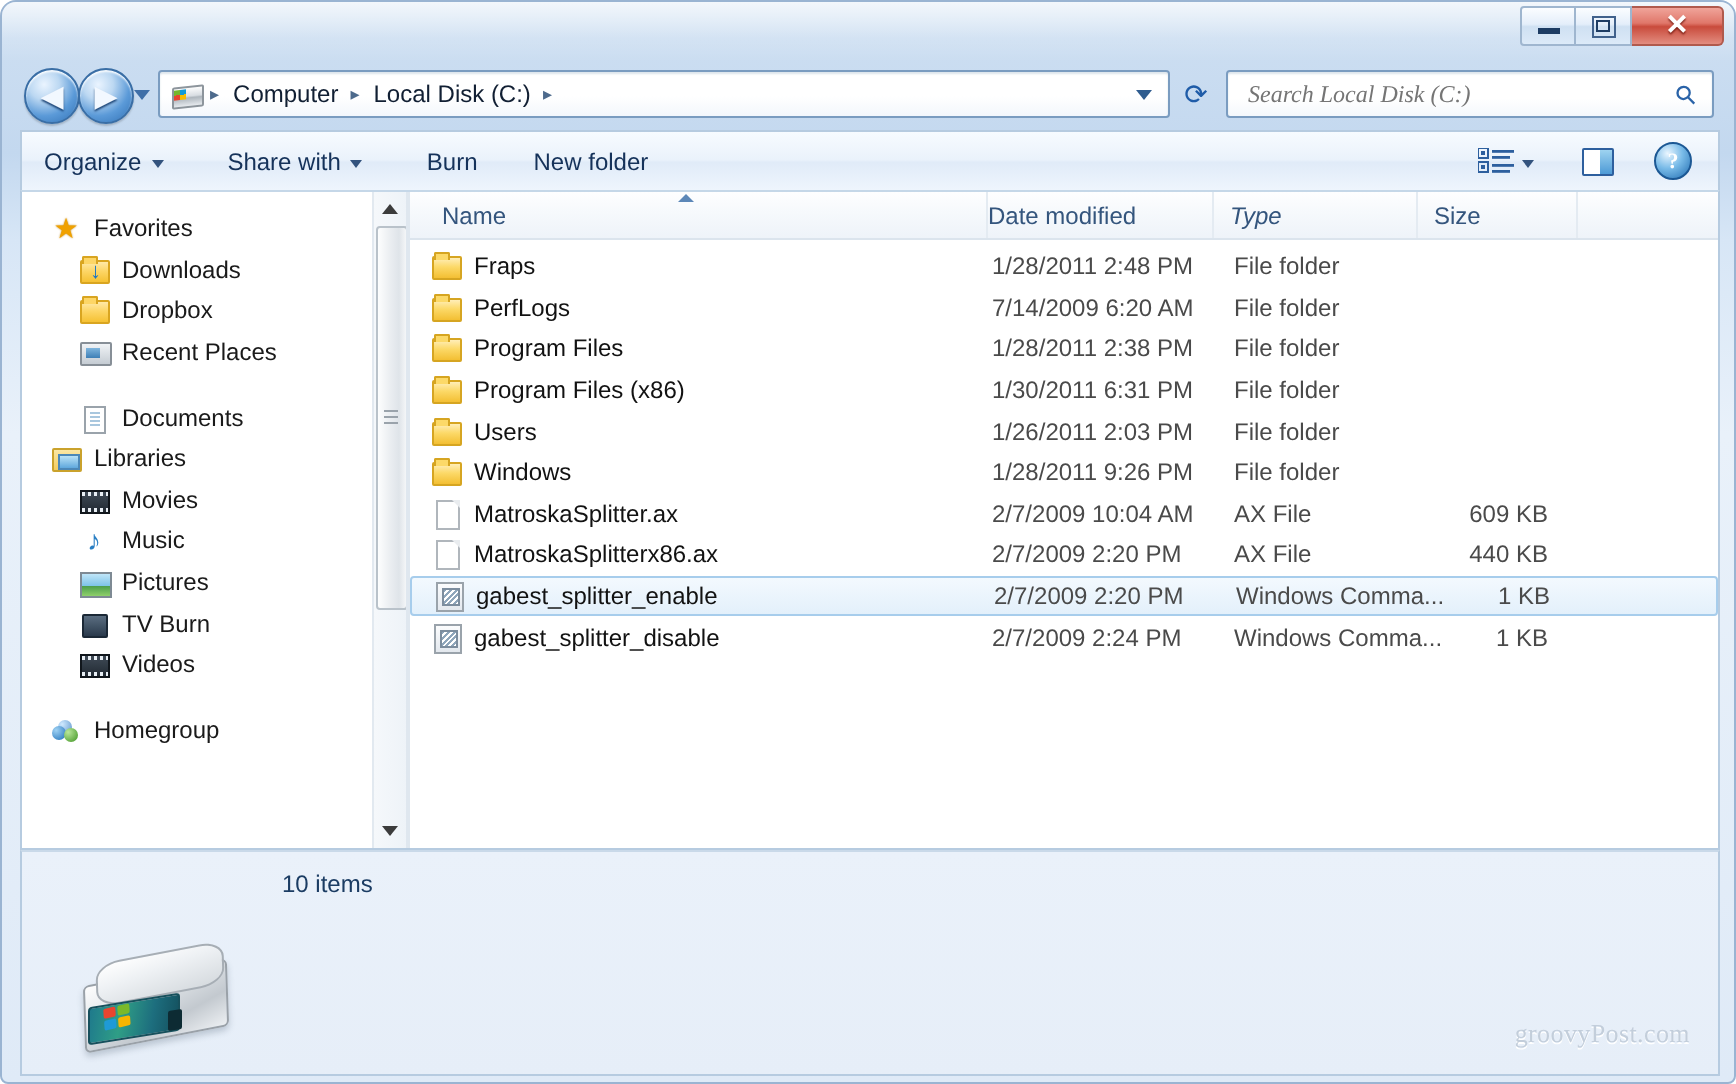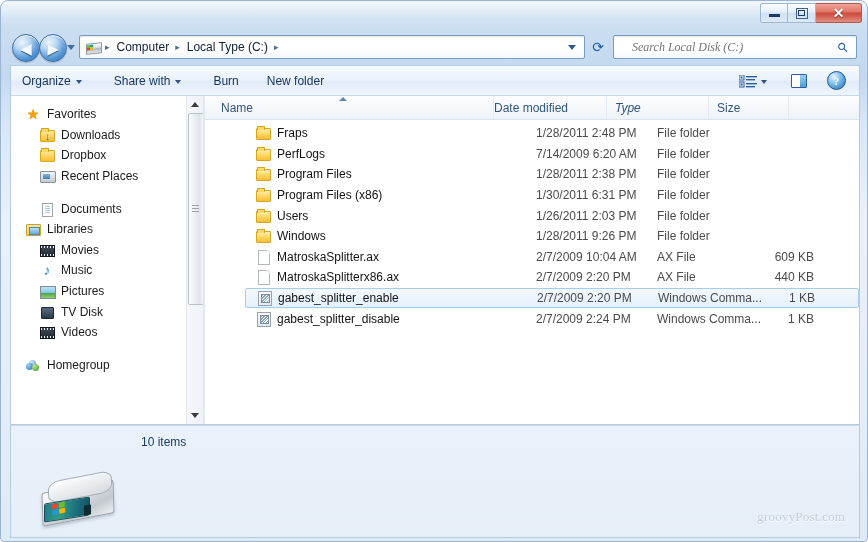--- a/index.html
+++ b/index.html
@@ -131,21 +131,21 @@
     position:absolute; left: 612px; top: 4px; width: 244px; height: 24px;
     box-sizing:border-box;
     background: linear-gradient(180deg,#ffffff 0%, #ffffff 60%, #f4f8fc 100%);
     border: 1px solid #7a9cc0; border-radius: 2px;
     display:flex; align-items:center;
     box-shadow: inset 0 1px 1px rgba(120,150,180,.25);
   }
   #search-input {
     border:0; outline:0; background:transparent;
     font-family:"Liberation Serif", serif; font-style: italic;
-    font-size: 12px; color:#8a8a8a; margin-left:16px; width: 200px;
+    font-size: 12px; color:#8a8a8a; margin-left:8px; width: 200px;
   }
   #search-icon {
     margin-left:auto; margin-right:8px; color:#2a63a8; font-size:13px;
     transform: rotate(-45deg); cursor:default;
   }
   
   #command-bar {
     position:absolute; left:9px; top:64px; width:850px; height:30px;
     box-sizing:border-box;
     background: linear-gradient(180deg,#f7fbff 0%, #eaf2fb 48%, #e0ebf8 52%, #eef5fd 100%);
@@ -315,21 +315,21 @@
   .col {
     position:absolute; top:0; height:23px; display:flex; align-items:center;
     font-size:12px; color:#34557d; padding-left:8px; box-sizing:border-box;
     border-right:1px solid #e4ebf2; cursor:default; white-space:nowrap;
   }
   #sort-indicator {
     position:absolute; left:134px; top:1px;
     width:0;height:0;border-left:4px solid transparent;border-right:4px solid transparent;
     border-bottom:4px solid #5c87b8;
   }
-  #rows { position:absolute; left:0; top:27px; right:0;padding-left:40px; }
+  #rows { position:absolute; left:0; top:27px; right:0; }
   .row {
     position:relative; height:20.6px; display:flex; align-items:center;
     font-size:12px; color:#121212; cursor:default;
     box-sizing:border-box;
   }
   .row.selected {
     background: linear-gradient(180deg,#f3f9fe 0%, #e3f0fb 100%);
     border:1px solid #a7cdec;
     border-radius:2px;
   }
@@ -462,21 +462,21 @@
     <div id="nav-history"></div>
 
     <div id="address-box">
       <div id="breadcrumb-drive-icon">
         <span class="drive-mini"></span>
           <span class="drive-mini-flag"></span>
       </div>
       <span class="crumb-sep">▸</span>
       <span class="crumb">Computer</span>
       <span class="crumb-sep">▸</span>
-      <span class="crumb">Local Type (C:)</span>
+      <span class="crumb">Local Disk (C:)</span>
       <span class="crumb-sep">▸</span>
       <div id="address-dropdown"></div>
     </div>
 
     <div id="refresh-button">
       <span>⟳</span>
     </div>
 
     <div id="search-box">
       <input id="search-input" type="text" placeholder="Search Local Disk (C:)" style="">
@@ -587,21 +587,21 @@
         <div class="nav-item child">
           <span class="nav-icon">
               <span class="ic-pic"></span>
             </span>
           <span class="nav-label">Pictures</span>
         </div>
         <div class="nav-item child">
           <span class="nav-icon">
               <span class="ic-tv"></span>
             </span>
-          <span class="nav-label">TV Disk</span>
+          <span class="nav-label">TV Burn</span>
         </div>
         <div class="nav-item child">
           <span class="nav-icon">
               <span class="ic-film"></span>
             </span>
           <span class="nav-label">Videos</span>
         </div>
 
         <div class="nav-gap"></div>
 

